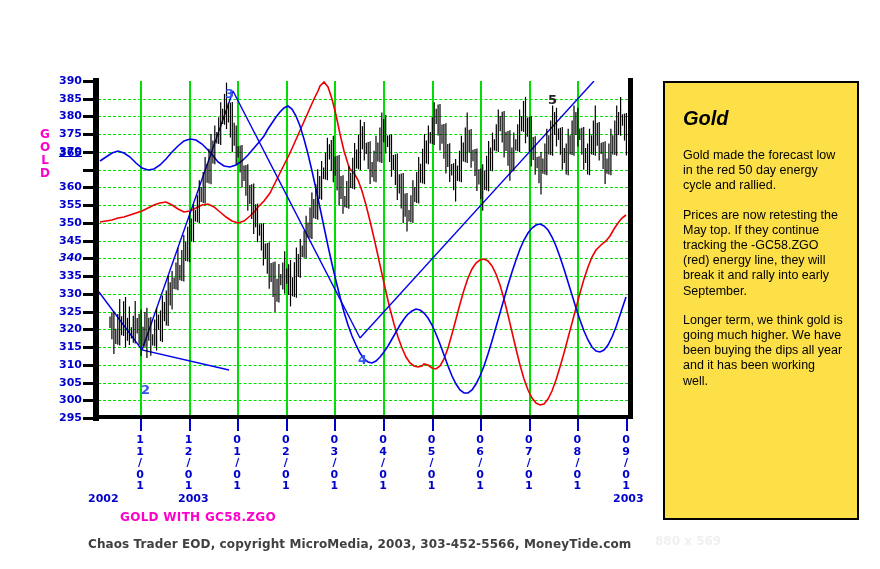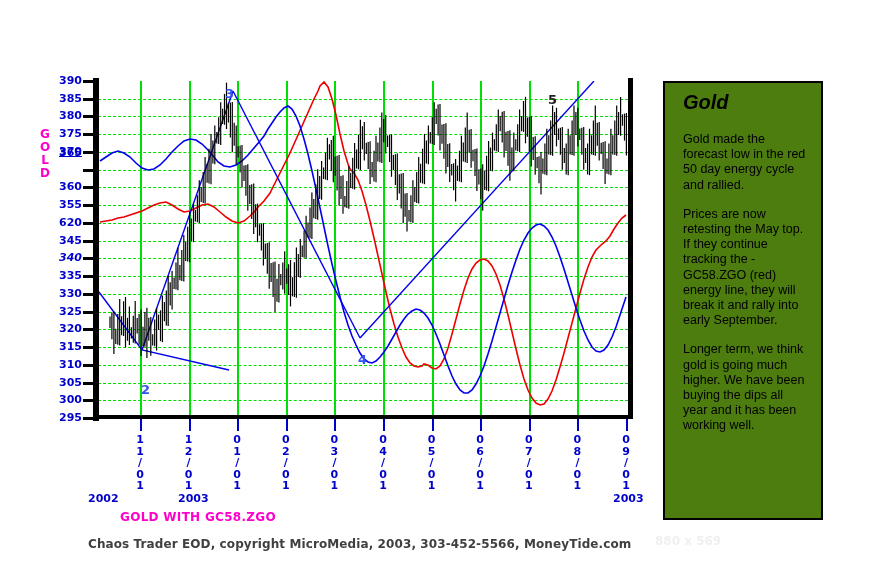--- a/index.html
+++ b/index.html
@@ -102,25 +102,25 @@
     position:absolute; left:655px; top:534px;
     color:#f0f0f0;
     font-family:"DejaVu Sans", sans-serif;
     font-size:12px; font-weight:bold;
   }
 
   
   #info-panel {
     position:absolute;
     left:663px; top:81px;
-    width:160px; height:439px;
+    width:196px; height:439px;
     border:2px solid #000000;
-    background:#4d7c0f;
+    background:#fde047;
     box-sizing:border-box;
-    padding:8px 14px 10px 18px;
+    padding:24px 14px 10px 18px;
   }
   #panel-title {
     font-family:"Liberation Sans", sans-serif;
     font-size:20px; font-style:italic; font-weight:bold;
     color:#000000;
     margin:0 0 18px 0;
   }
   .panel-para {
     font-family:"Liberation Sans", sans-serif;
     font-size:12.5px;
@@ -506,21 +506,21 @@
     </div>
   <div id="ylabel-holder">
       <div class="ylabel" style="top: 75px;">390</div>
       <div class="ylabel" style="top: 92.7368px;">385</div>
       <div class="ylabel" style="top: 110.474px;">380</div>
       <div class="ylabel" style="top: 128.211px;">375</div>
       <div class="ylabel" style="top: 145.947px; text-decoration: underline;">370</div>
       <div class="ylabel" style="top: 147px;">365</div>
       <div class="ylabel" style="top: 181.421px;">360</div>
       <div class="ylabel" style="top: 199.158px;">355</div>
-      <div class="ylabel" style="top: 216.895px;">620</div>
+      <div class="ylabel" style="top: 216.895px;">350</div>
       <div class="ylabel" style="top: 234.632px;">345</div>
       <div class="ylabel" style="top: 252.368px; font-style: italic;">340</div>
       <div class="ylabel" style="top: 270.105px;">335</div>
       <div class="ylabel" style="top: 287.842px;">330</div>
       <div class="ylabel" style="top: 305.579px;">325</div>
       <div class="ylabel" style="top: 323.316px;">320</div>
       <div class="ylabel" style="top: 341.053px;">315</div>
       <div class="ylabel" style="top: 358.789px;">310</div>
       <div class="ylabel" style="top: 376.526px;">305</div>
       <div class="ylabel" style="top: 394.263px;">300</div>

